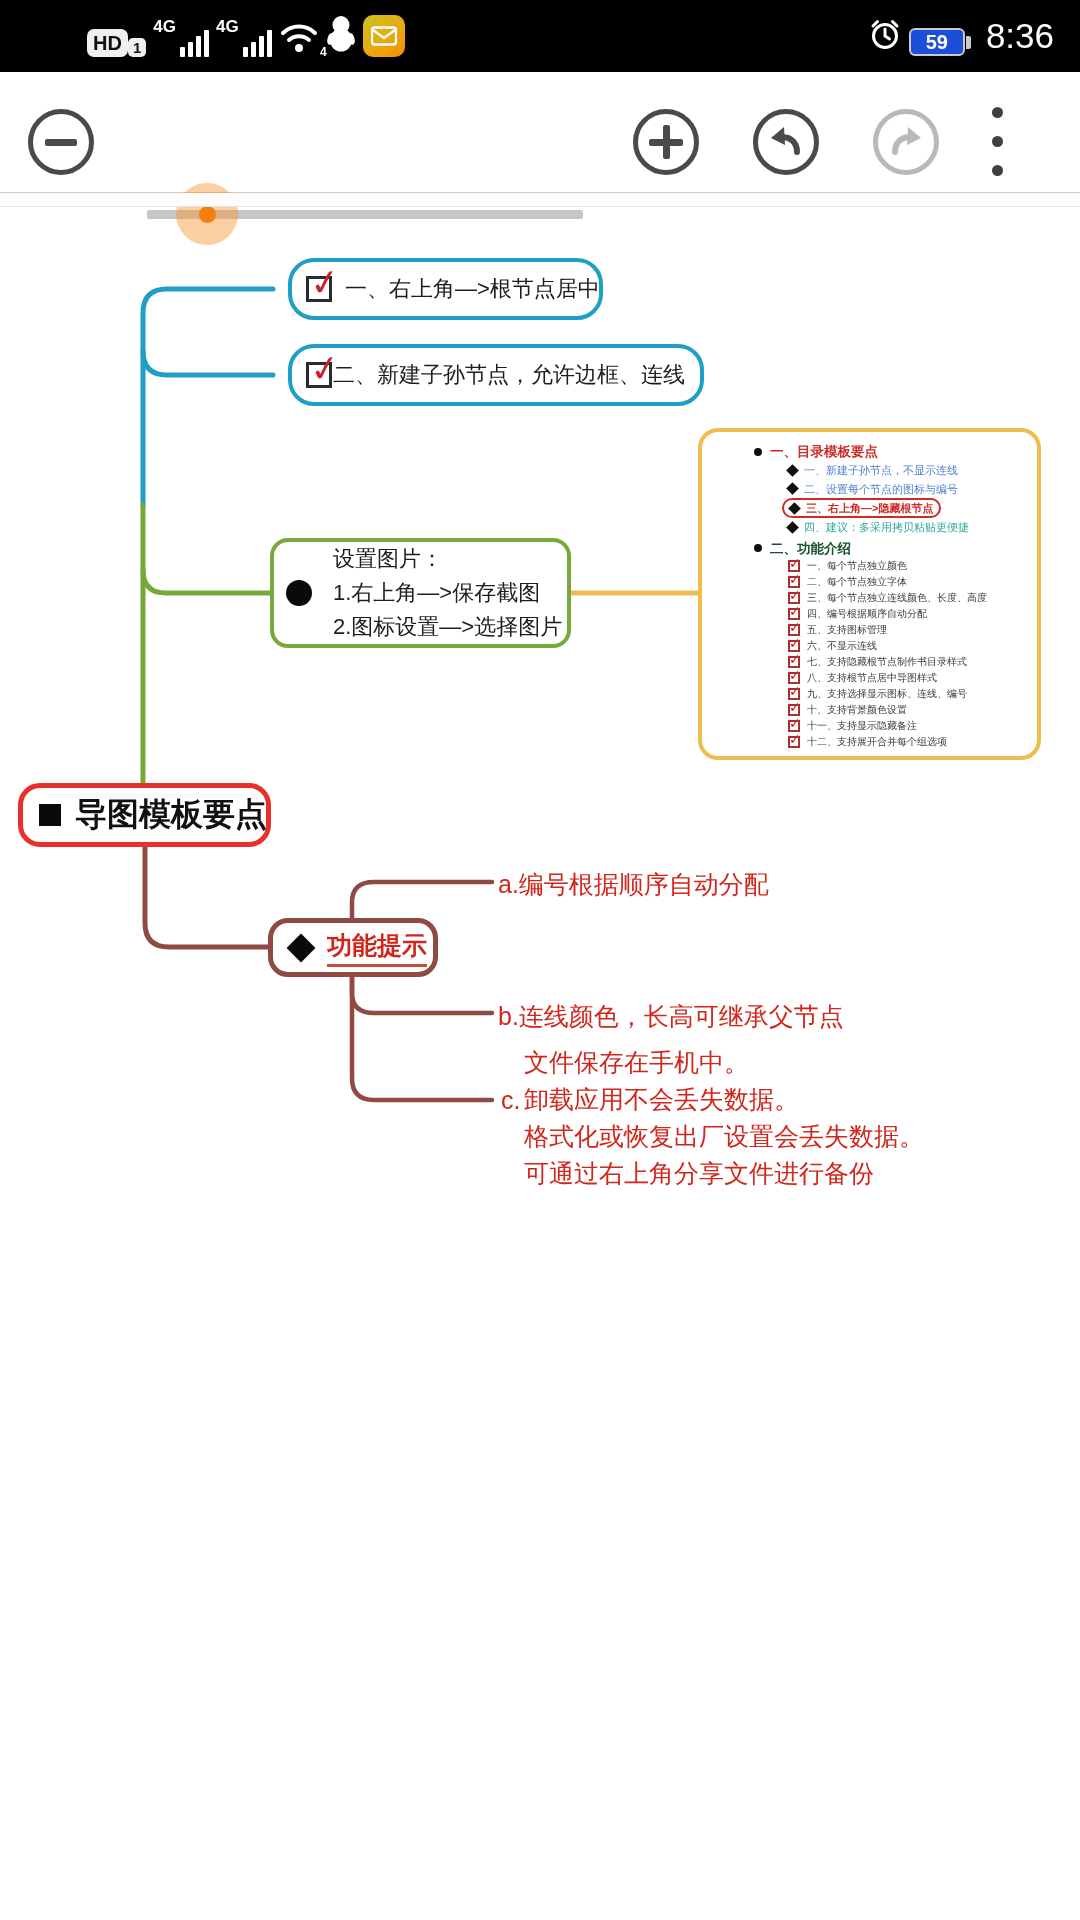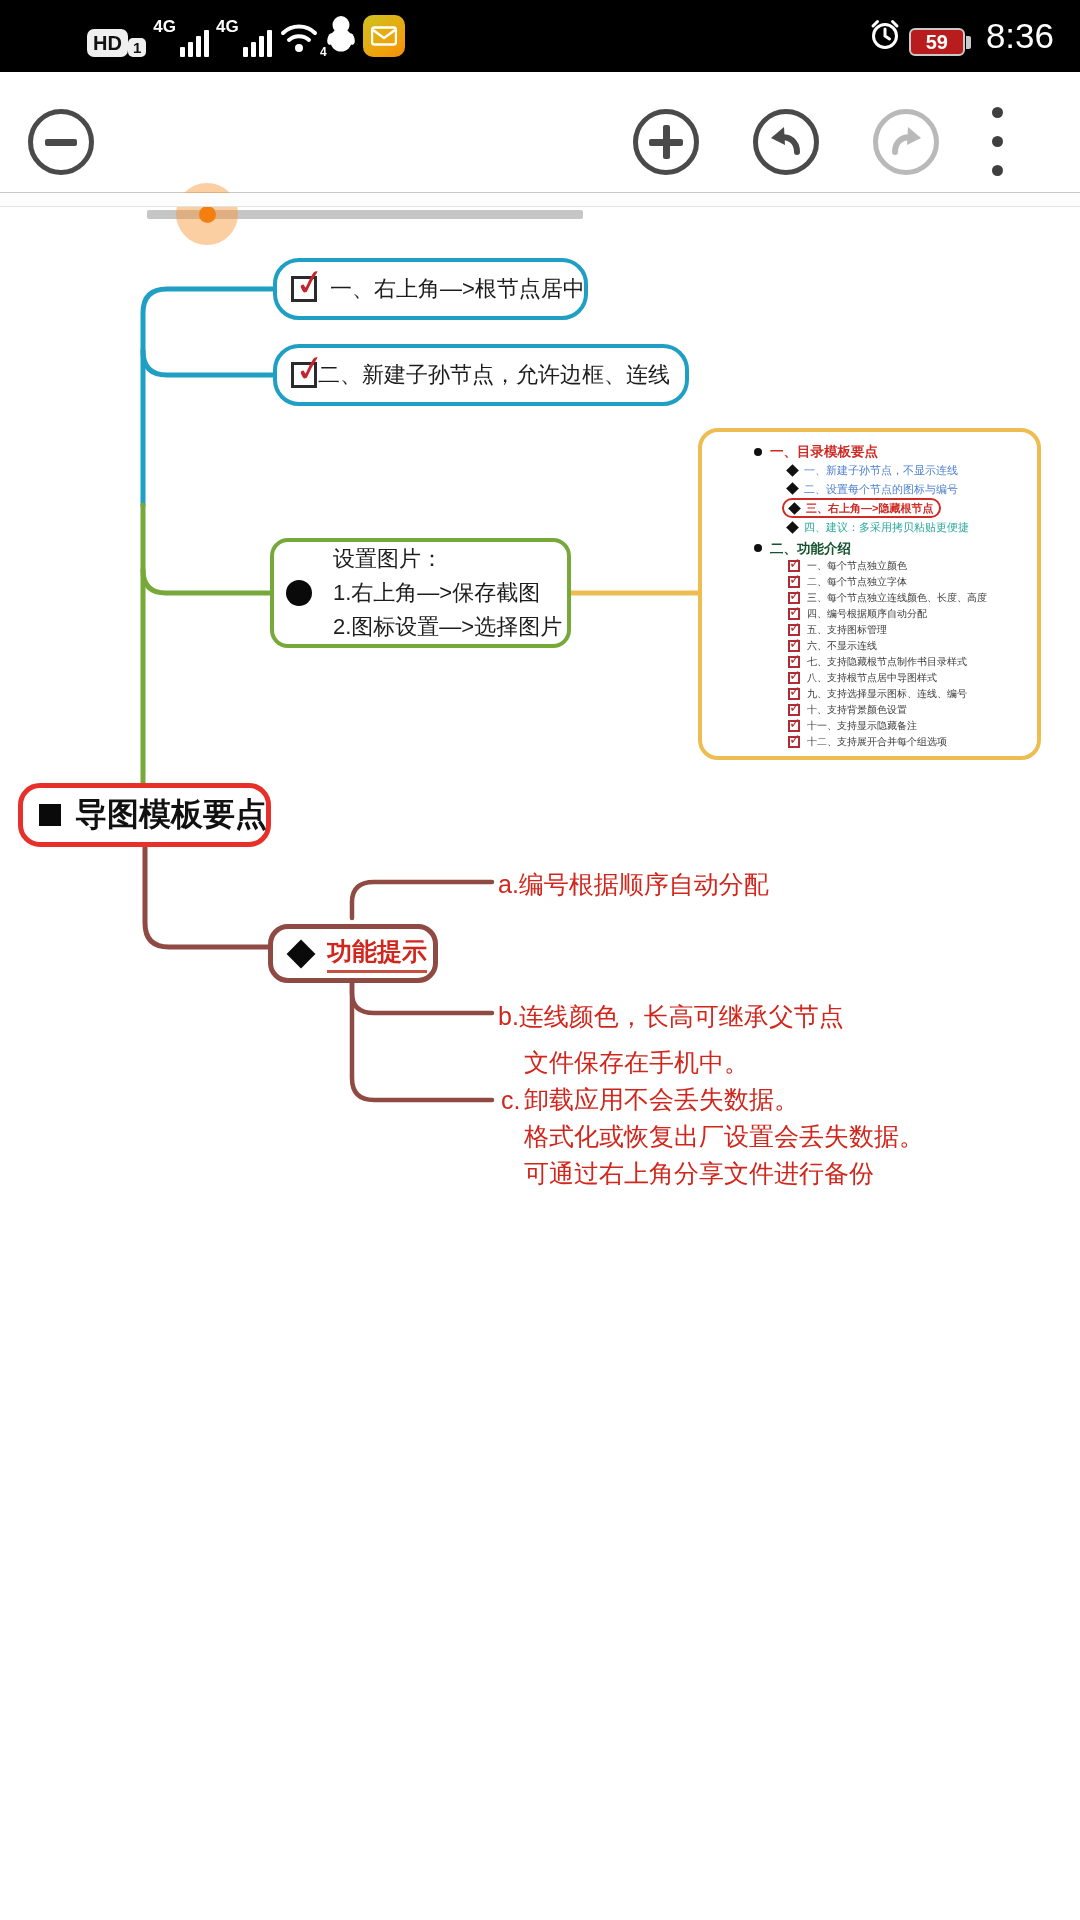--- a/index.html
+++ b/index.html
@@ -17,21 +17,21 @@
              padding:2px 5px;border-radius:5px;margin:14px 0 0 -7px;}
   .signal{display:flex;align-items:flex-end;gap:4px;height:40px;}
   .signal .net{font-size:17px;font-weight:bold;align-self:flex-start;margin-top:0;}
   .bars{display:flex;align-items:flex-end;gap:3px;}
   .bar{width:5px;background:#fff;border-radius:1px;}
   .wifi-wrap{position:relative;margin-top:4px;}
   .wifi-badge{position:absolute;right:-8px;bottom:-2px;font-size:12px;font-weight:bold;color:#fff;}
   .mail-icon{width:42px;height:42px;border-radius:10px;
              background:linear-gradient(145deg,#cdc21f 0%,#f0a10c 70%,#f28d07 100%);
              display:flex;align-items:center;justify-content:center;}
-  .battery{width:56px;height:28px;border:2px solid #c9c9c9;border-radius:6px;background:#b91c1c;
+  .battery{width:56px;height:28px;border:2px solid #c9c9c9;border-radius:6px;background:#1d4ed8;
            color:#fff;font-size:20px;font-weight:bold;display:flex;align-items:center;
            justify-content:center;box-sizing:border-box;}
   .battery-nub{width:5px;height:13px;background:#c9c9c9;border-radius:0 2px 2px 0;margin-left:1px;}
   .time{font-size:35px;margin-left:8px;}
 
   
   .toolbar{position:absolute;top:72px;left:0;right:0;height:120px;background:#fff;
            border-bottom:1px solid #c9c9c9;}
   .canvas-strip{position:absolute;top:193px;left:0;right:0;height:13px;background:#fdfdfd;
                 border-bottom:1px solid #e4e4e4;}
@@ -45,24 +45,24 @@
   .slider-track{position:absolute;left:147px;top:138px;width:436px;height:9px;background:#c6c6c6;border-radius:2px;}
   .slider-thumb-halo{position:absolute;left:176px;top:111px;width:62px;height:62px;border-radius:50%;
                      background:rgba(246,148,49,0.45);}
   .slider-thumb{position:absolute;left:199px;top:134px;width:17px;height:17px;border-radius:50%;background:#f47f0e;}
   .menu-dots{position:absolute;left:992px;top:35px;width:12px;display:flex;flex-direction:column;gap:18px;}
   .menu-dots .dot{width:11px;height:11px;border-radius:50%;background:#3f3f3f;}
 
   
   .connectors{position:absolute;top:0;left:0;z-index:0;pointer-events:none;}
   .mm-node{position:absolute;z-index:1;background:#fff;display:flex;align-items:center;box-sizing:border-box;}
-  .node-cyan{border:4px solid #1f9fc4;border-radius:26px;}
+  .node-cyan{border:4px solid #1f9fc4;border-radius:26px;margin-left:15px;}
   .node-green{border:4px solid #76a83a;border-radius:18px;}
   .node-root{border:5px solid #e8302a;border-radius:22px;}
-  .node-tips{border:5px solid #8f4a44;border-radius:20px;margin-top:6px;}
+  .node-tips{border:5px solid #8f4a44;border-radius:20px;}
   .node-yellow{border:4px solid #eebd52;border-radius:20px;display:block;}
 
   .cbx{width:26px;height:26px;border:3px solid #2b2b2b;background:#fff;position:relative;
        flex:none;box-sizing:border-box;}
   .cbx::after{content:"✓";position:absolute;left:1px;top:-17px;font-size:36px;font-weight:bold;
               color:#c4252e;transform:rotate(-8deg);}
   .node-label{font-size:22px;color:#1d1d1d;white-space:nowrap;}
 
   .gn-icon{width:26px;height:26px;border-radius:50%;background:#0a0a0a;flex:none;}
   .gn-text{font-size:22px;line-height:34px;color:#1d1d1d;}

